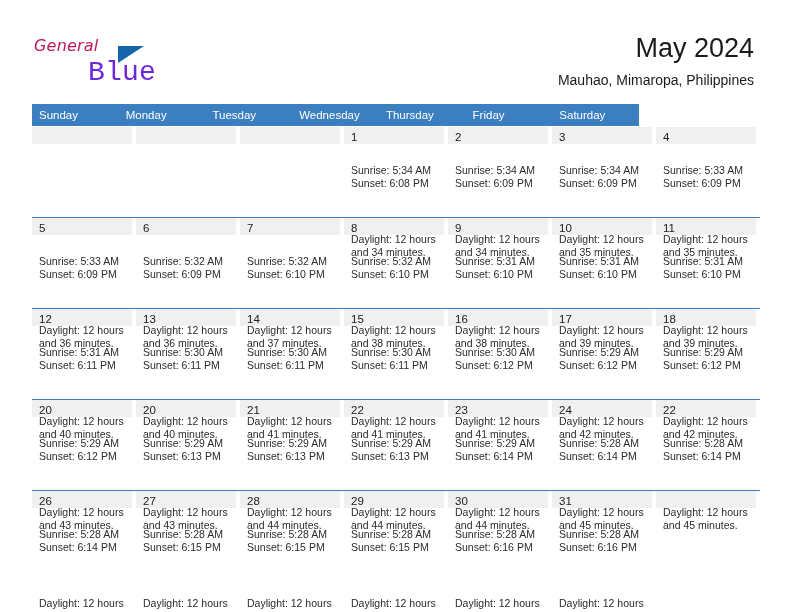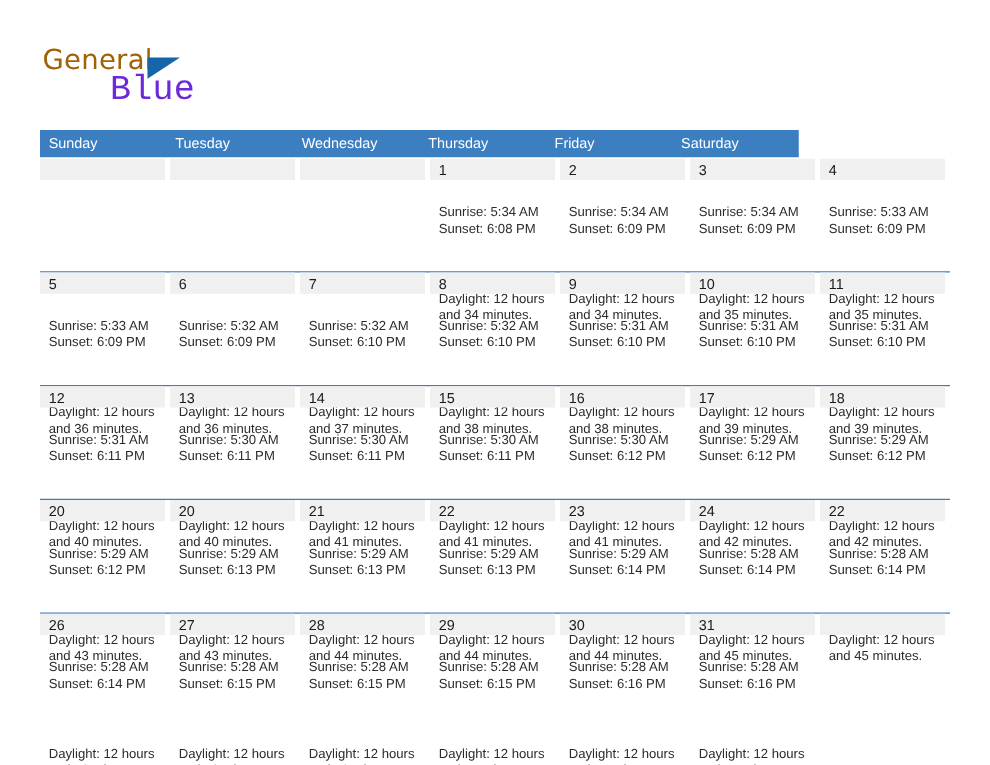--- a/index.html
+++ b/index.html
@@ -33,24 +33,25 @@
     position: absolute;
     left: 34px;
     top: 36px;
     width: 200px;
     height: 48px;
   }
   .logo-general {
     position: absolute;
     left: 0;
     top: 0;
-    font-size: 22px;
+    font-size: 16px;
     letter-spacing: 0.2px;
-    color: #a16207;
+    color: #be185d;
     font-family: "DejaVu Sans", sans-serif;
+    font-style: italic;
   }
   .logo-blue {
     position: absolute;
     left: 54px;
     top: 21px;
     font-size: 28px;
     letter-spacing: 0.2px;
     color: #6d28d9;
     font-family: Liberation Mono, monospace;
   }
@@ -162,26 +163,31 @@
 <div class="page">
 
   <div class="header">
 
     <div class="logo">
       <span class="logo-general">General</span>
       <span class="logo-triangle"></span>
       <span class="logo-blue">Blue</span>
     </div>
 
+    <div class="title-block">
+      <div class="cal-title">May 2024</div>
+      <div class="cal-subtitle">Mauhao, Mimaropa, Philippines</div>
+    </div>
 
   </div>
 
   <div class="calendar">
     <div class="weekday-row" id="weekday-row">
         <div class="weekday">Sunday</div>
+        <div class="weekday">Monday</div>
         <div class="weekday">Tuesday</div>
         <div class="weekday">Wednesday</div>
         <div class="weekday">Thursday</div>
         <div class="weekday">Friday</div>
         <div class="weekday">Saturday</div>
       </div>
     <div id="weeks-container">
         <div class="week-row">
           <div class="day-cell empty">
             <div class="day-num-strip"><span class="day-num"></span></div>

